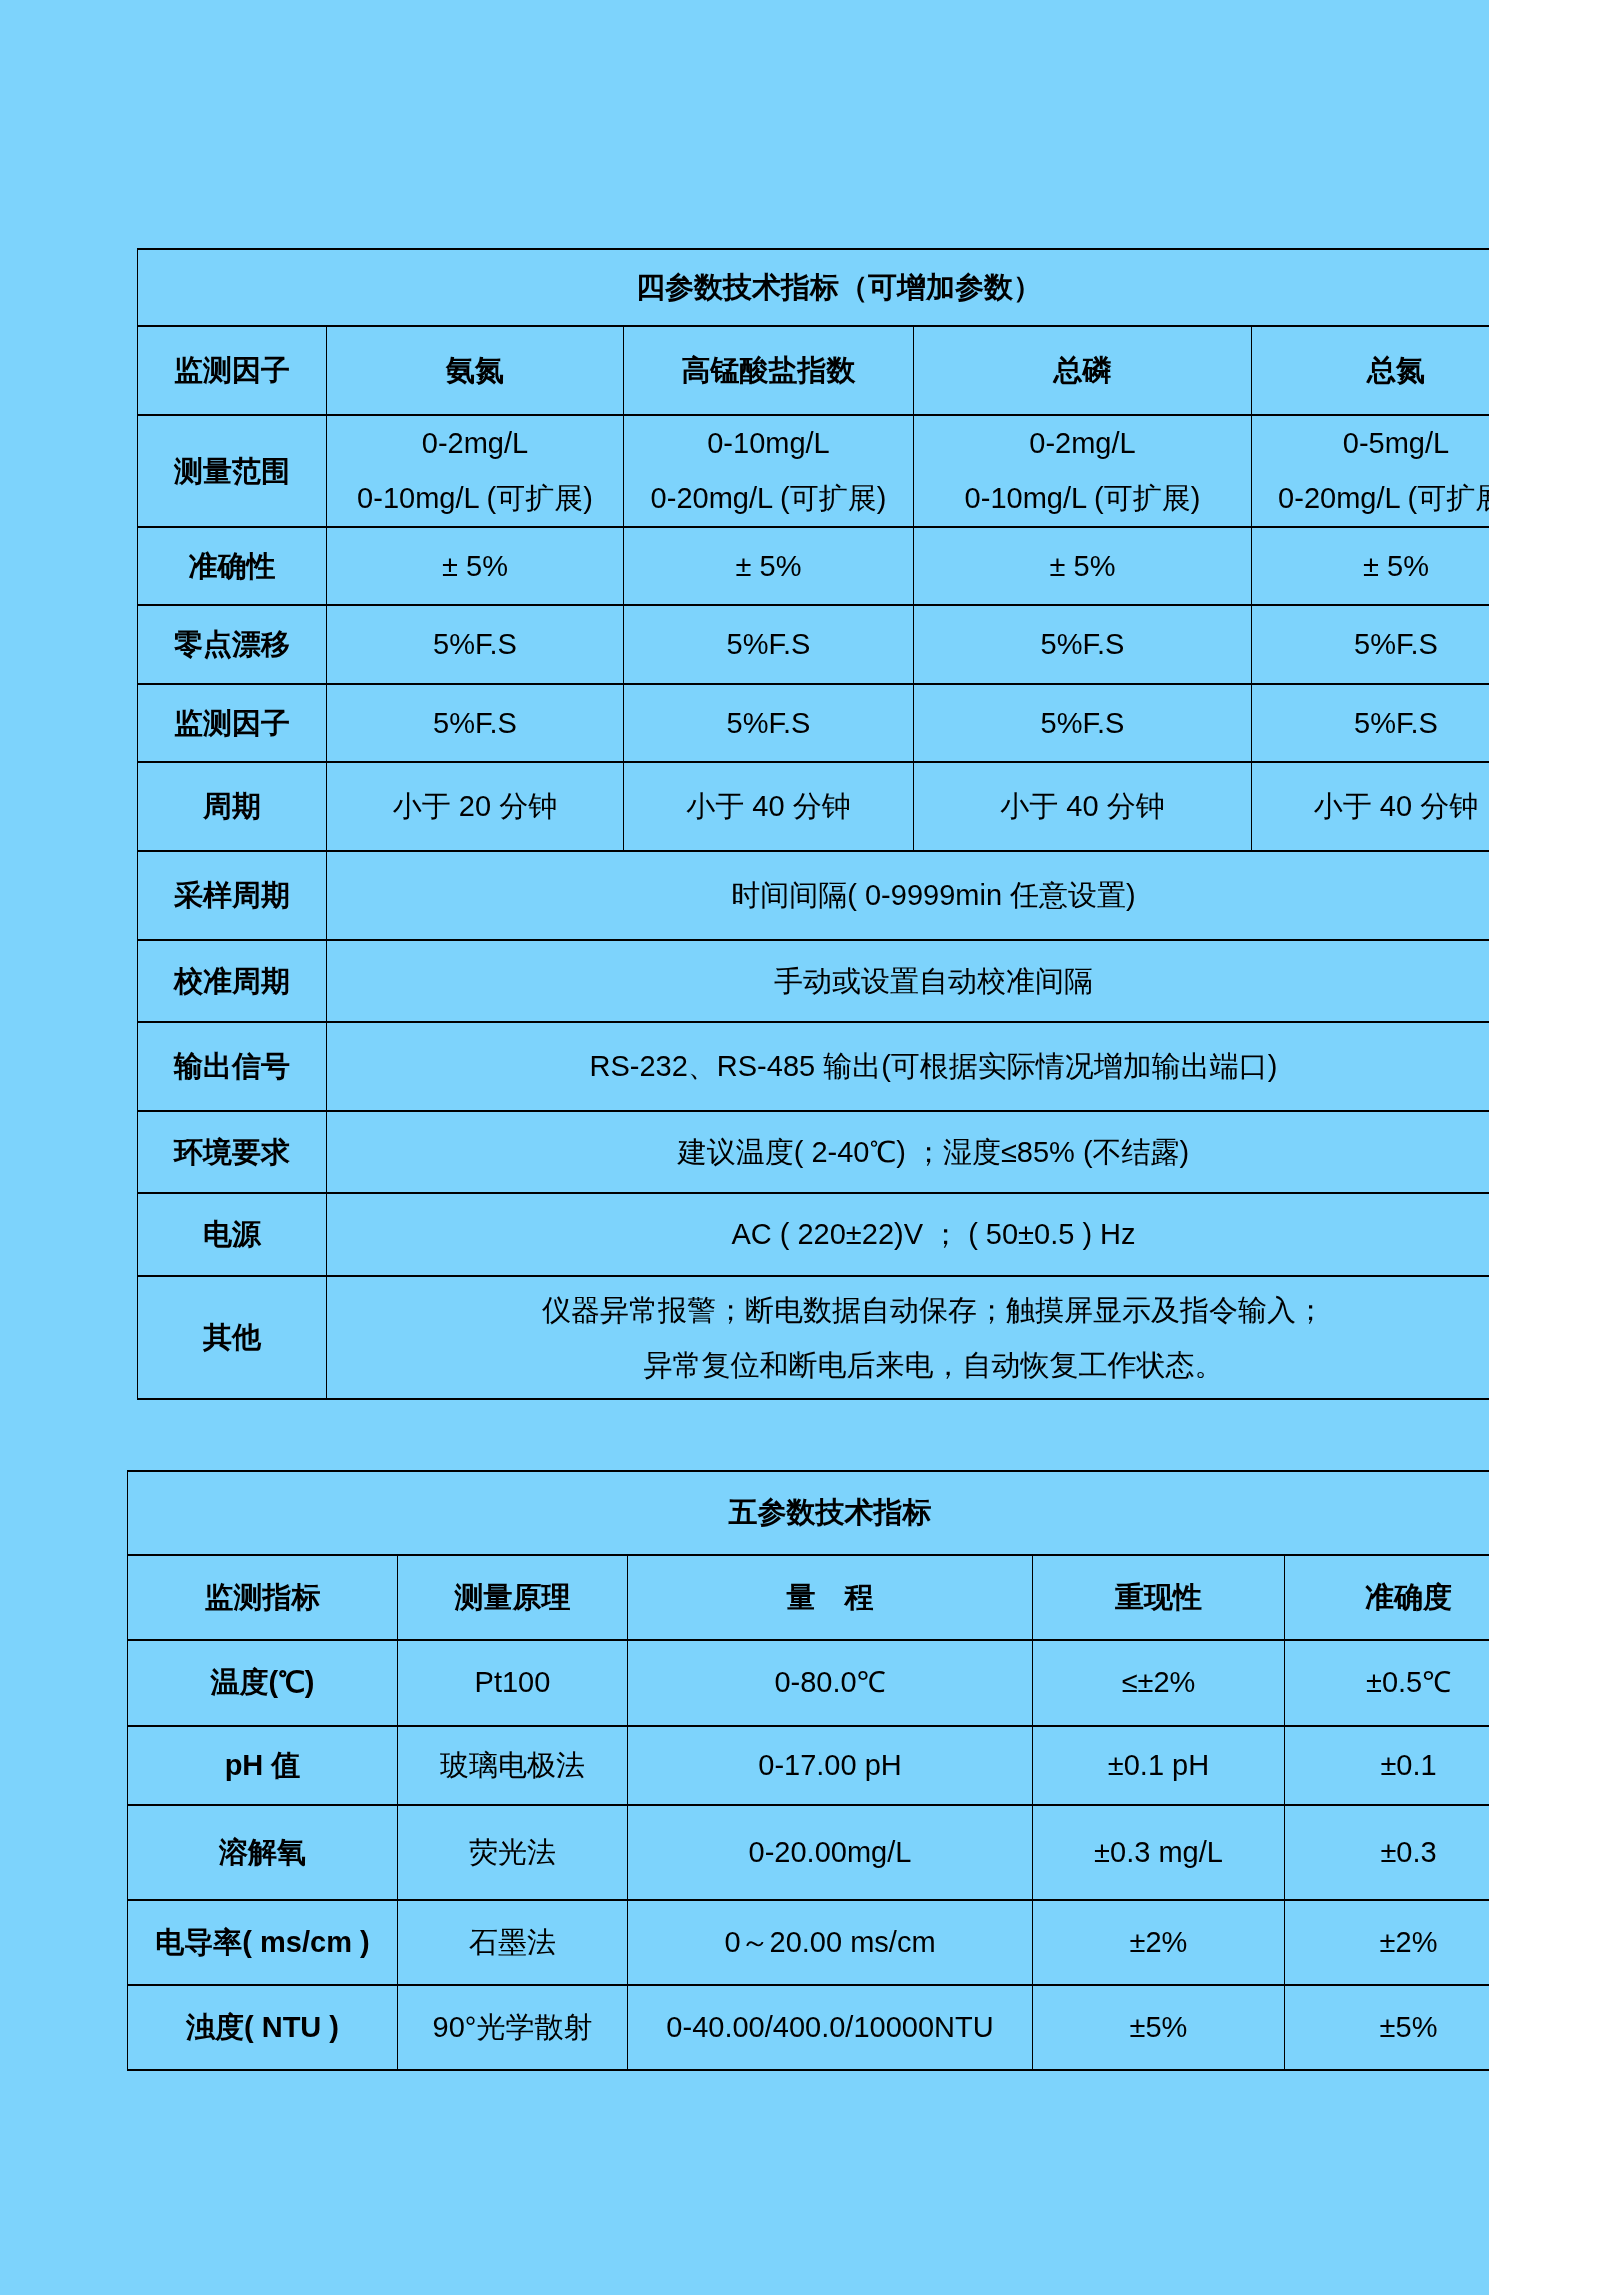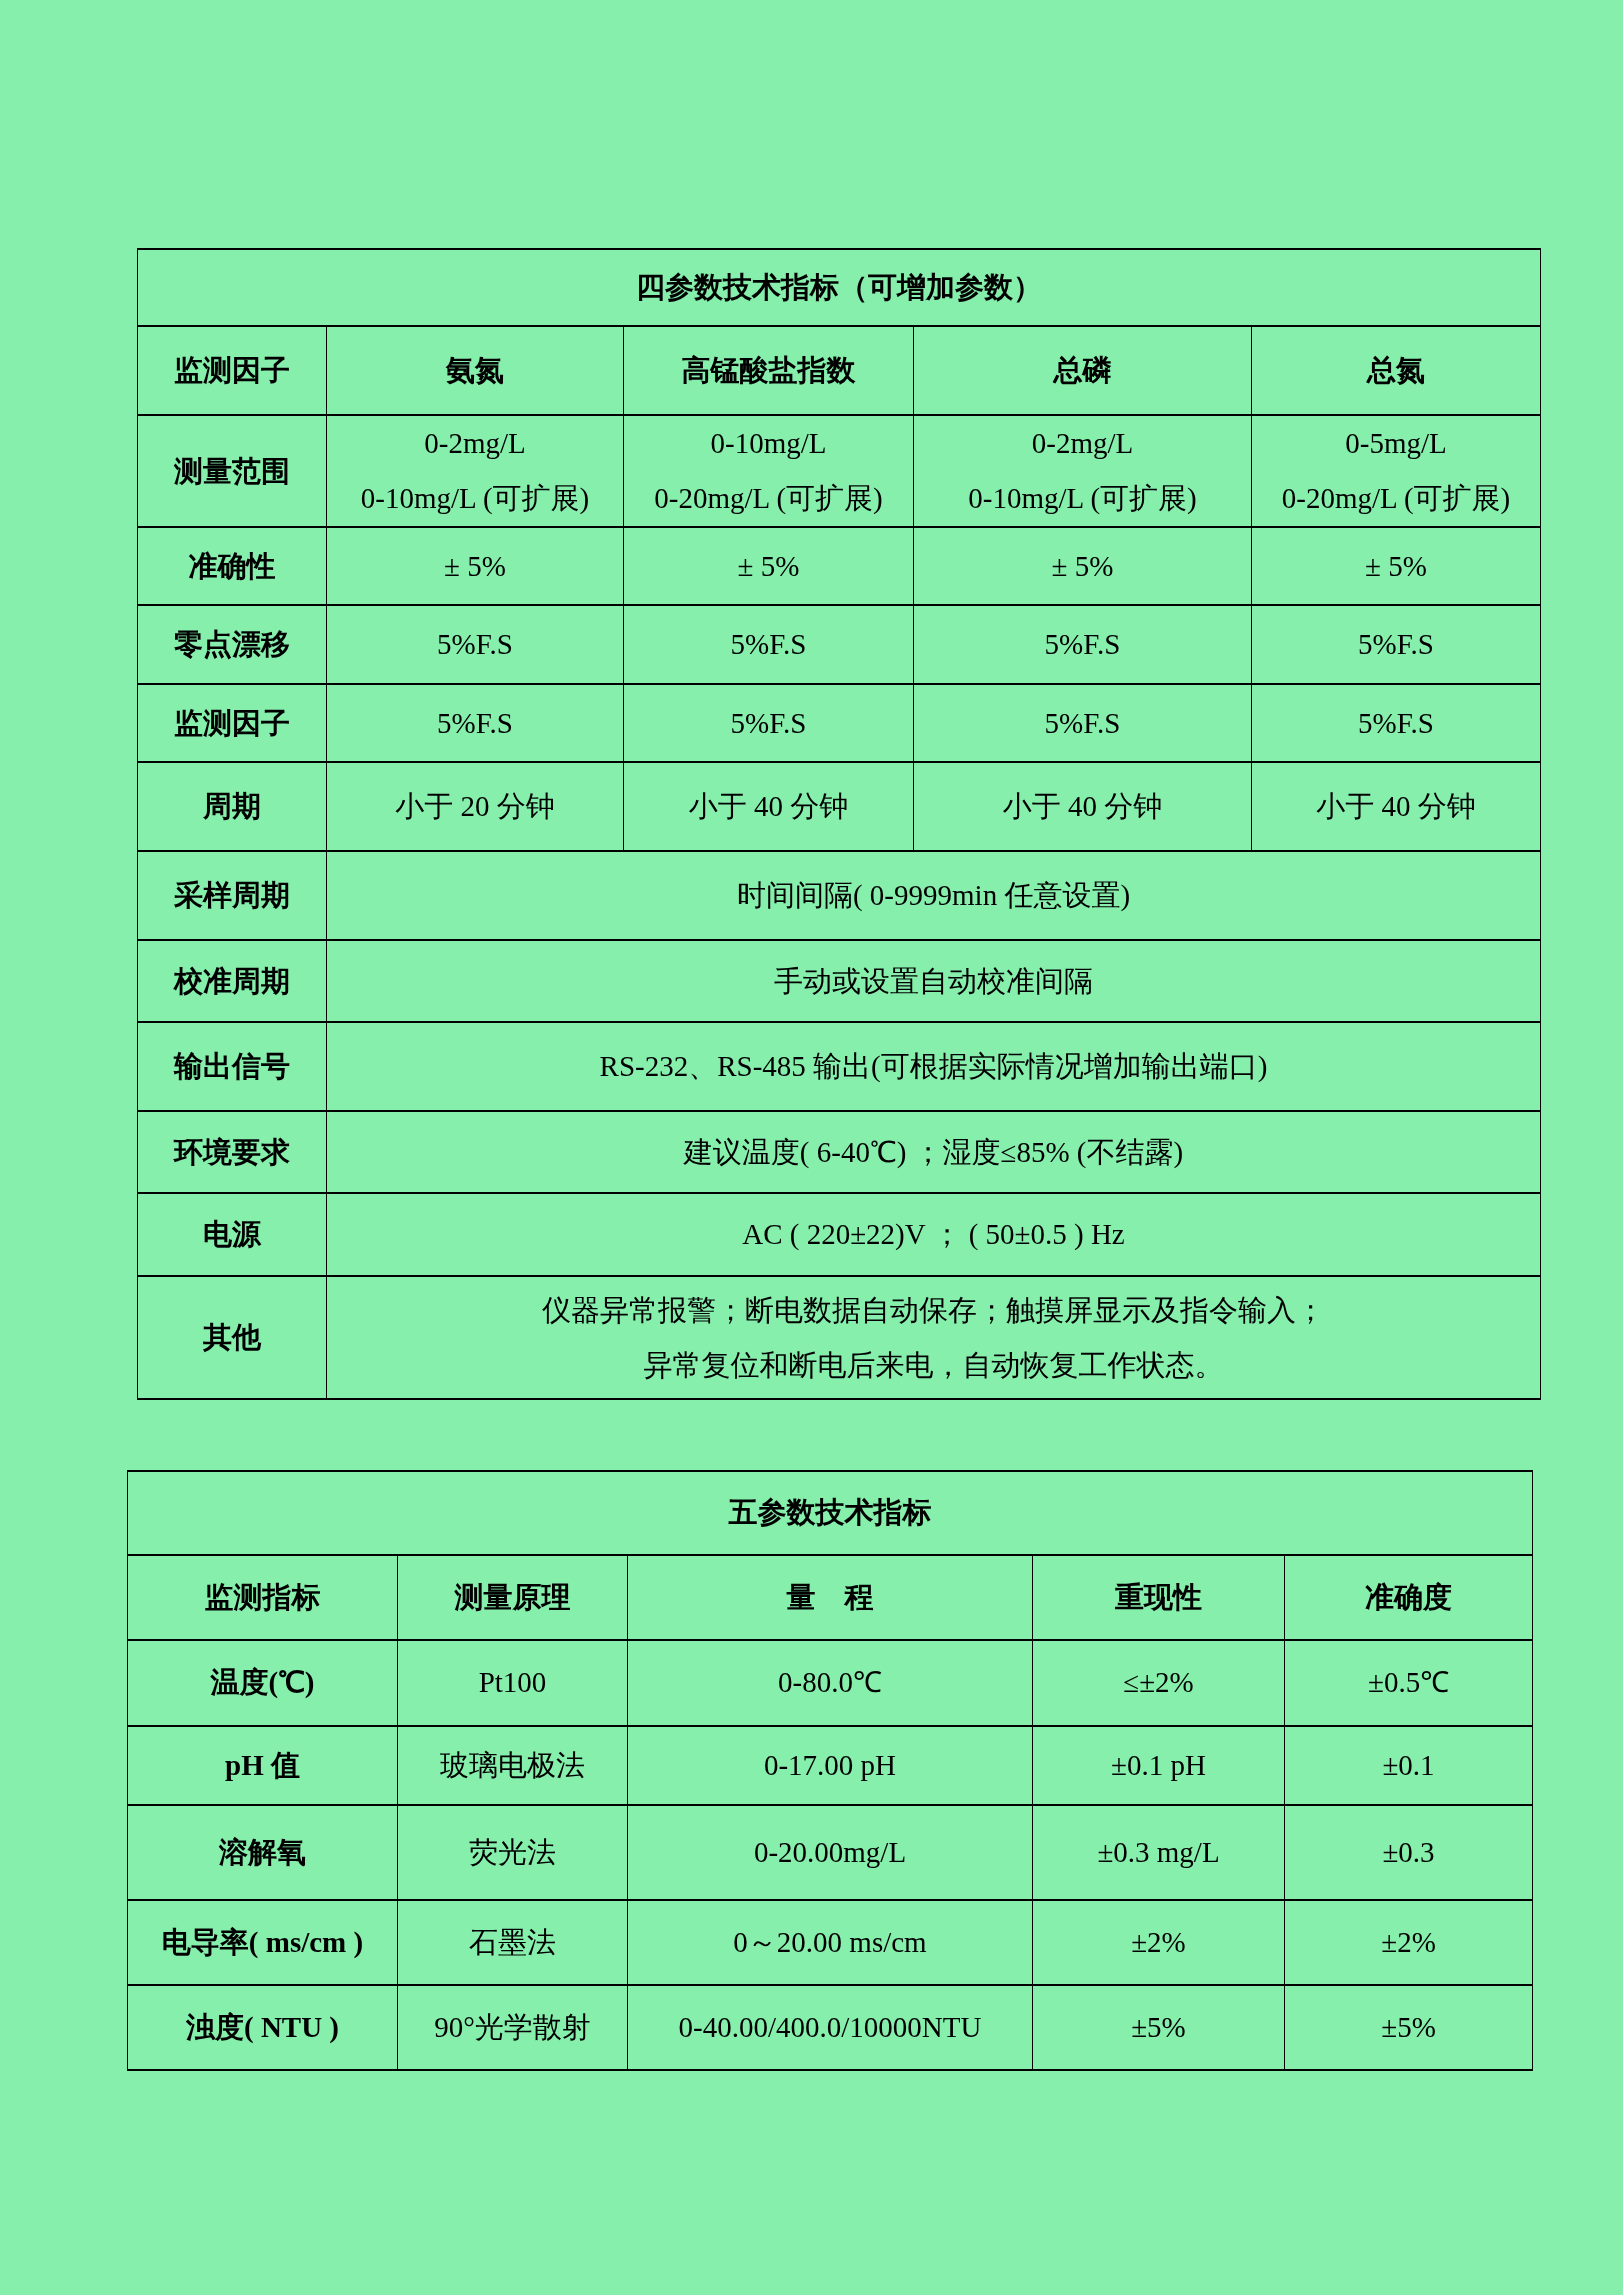--- a/index.html
+++ b/index.html
@@ -2,25 +2,25 @@
 <html style="font-size:8.2px"><head>
 <meta charset="utf-8">
 <style>
   html, body {
     margin: 0;
     padding: 0;
     background: #ffffff;
   }
   .page {
     position: relative;
-    width: 1623px;
+    width: 1489px;
     height: 2295px;
-    background: #86efac;
+    background: #7dd3fc;
     overflow: hidden;
-    font-family: Liberation Serif, serif;
+    font-family: Liberation Sans, sans-serif;
     color: #000000;
   }
   table.spec {
     position: absolute;
     border-collapse: collapse;
     table-layout: fixed;
   }
   table.spec td {
     border: solid #000000;
     border-width: 2px 1.5px; 
@@ -115,21 +115,21 @@
     <tr style="height:82px">
       <td class="b">校准周期</td>
       <td colspan="4">手动或设置自动校准间隔</td>
     </tr>
     <tr style="height:89px">
       <td class="b">输出信号</td>
       <td colspan="4">RS-232、RS-485 输出(可根据实际情况增加输出端口)</td>
     </tr>
     <tr style="height:82px">
       <td class="b">环境要求</td>
-      <td colspan="4">建议温度( 6-40℃) ；湿度≤85% (不结露)</td>
+      <td colspan="4">建议温度( 2-40℃) ；湿度≤85% (不结露)</td>
     </tr>
     <tr style="height:83px">
       <td class="b">电源</td>
       <td colspan="4">AC ( 220±22)V ； ( 50±0.5 ) Hz</td>
     </tr>
     <tr style="height:123px">
       <td class="b">其他</td>
       <td colspan="4" class="two-line">
         <div>仪器异常报警；断电数据自动保存；触摸屏显示及指令输入；</div>
         <div>异常复位和断电后来电，自动恢复工作状态。</div>

